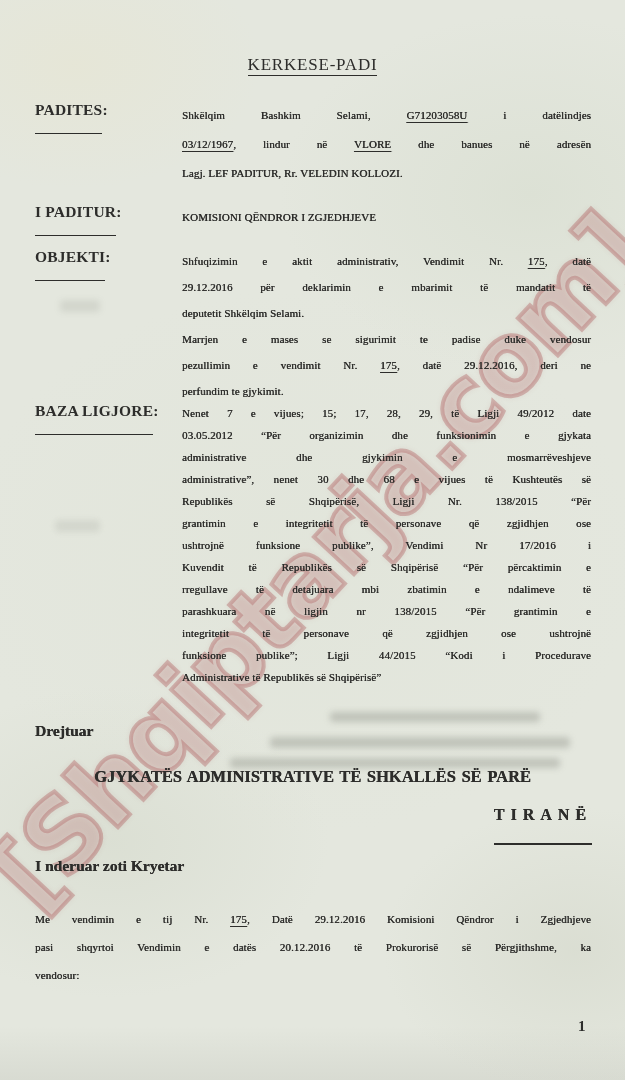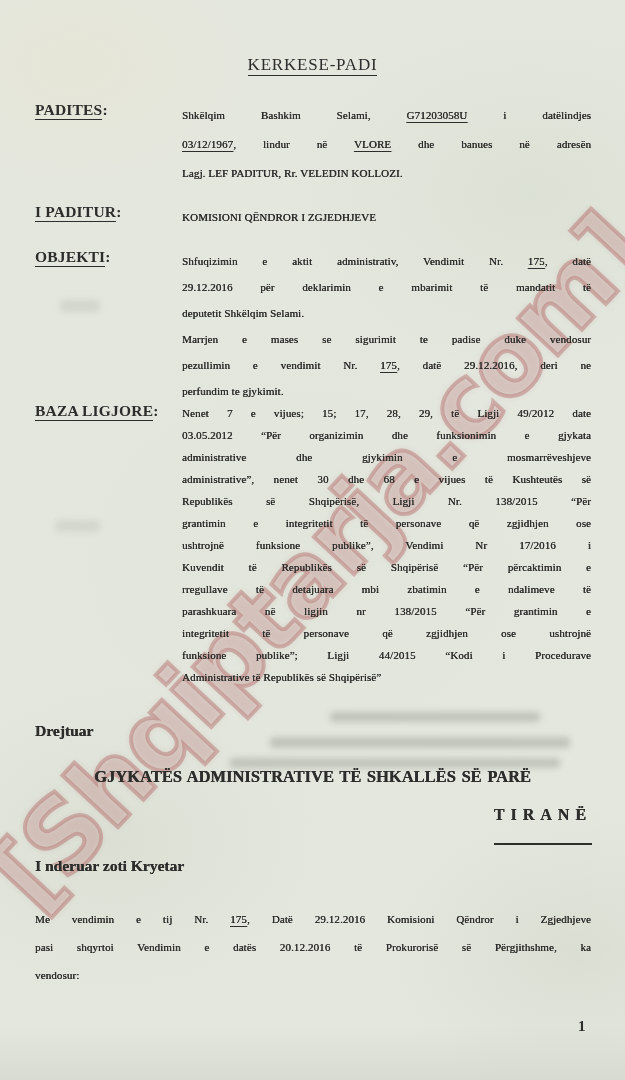--- a/index.html
+++ b/index.html
@@ -46,21 +46,21 @@
     position:absolute;left:0;right:0;top:55px;margin:0;
     text-align:center;font-size:17px;font-weight:400;letter-spacing:.8px;
   }
   .title .lu{border-bottom:1.9px solid #2d2d2b;padding-bottom:1px;}
 
   .row{position:absolute;left:0;width:625px;}
   .label{
     position:absolute;left:35px;width:145px;
     font-weight:700;font-size:15.5px;letter-spacing:.2px;
   }
-  .lu{border-bottom:1.7px solid #2d2d2b;padding-bottom:1px;}
+  .lu{border-bottom:1.7px solid #2d2d2b;padding-bottom:15px;}
   .content{position:absolute;left:182px;width:409px;font-size:11px;}
   .wide{left:35px;width:556px;}
   .tline{text-align:left;text-shadow:.3px 0 0 currentColor;letter-spacing:.1px;}
   .tline.j{text-align:justify;text-align-last:justify;}
   .lh29 .tline{line-height:29px;}
   .lh26 .tline{line-height:26px;}
   .lh22 .tline{line-height:22px;}
   .lh28 .tline{line-height:28px;}
   .u{text-decoration:underline;text-underline-offset:2.5px;text-decoration-thickness:1.3px;}
 

